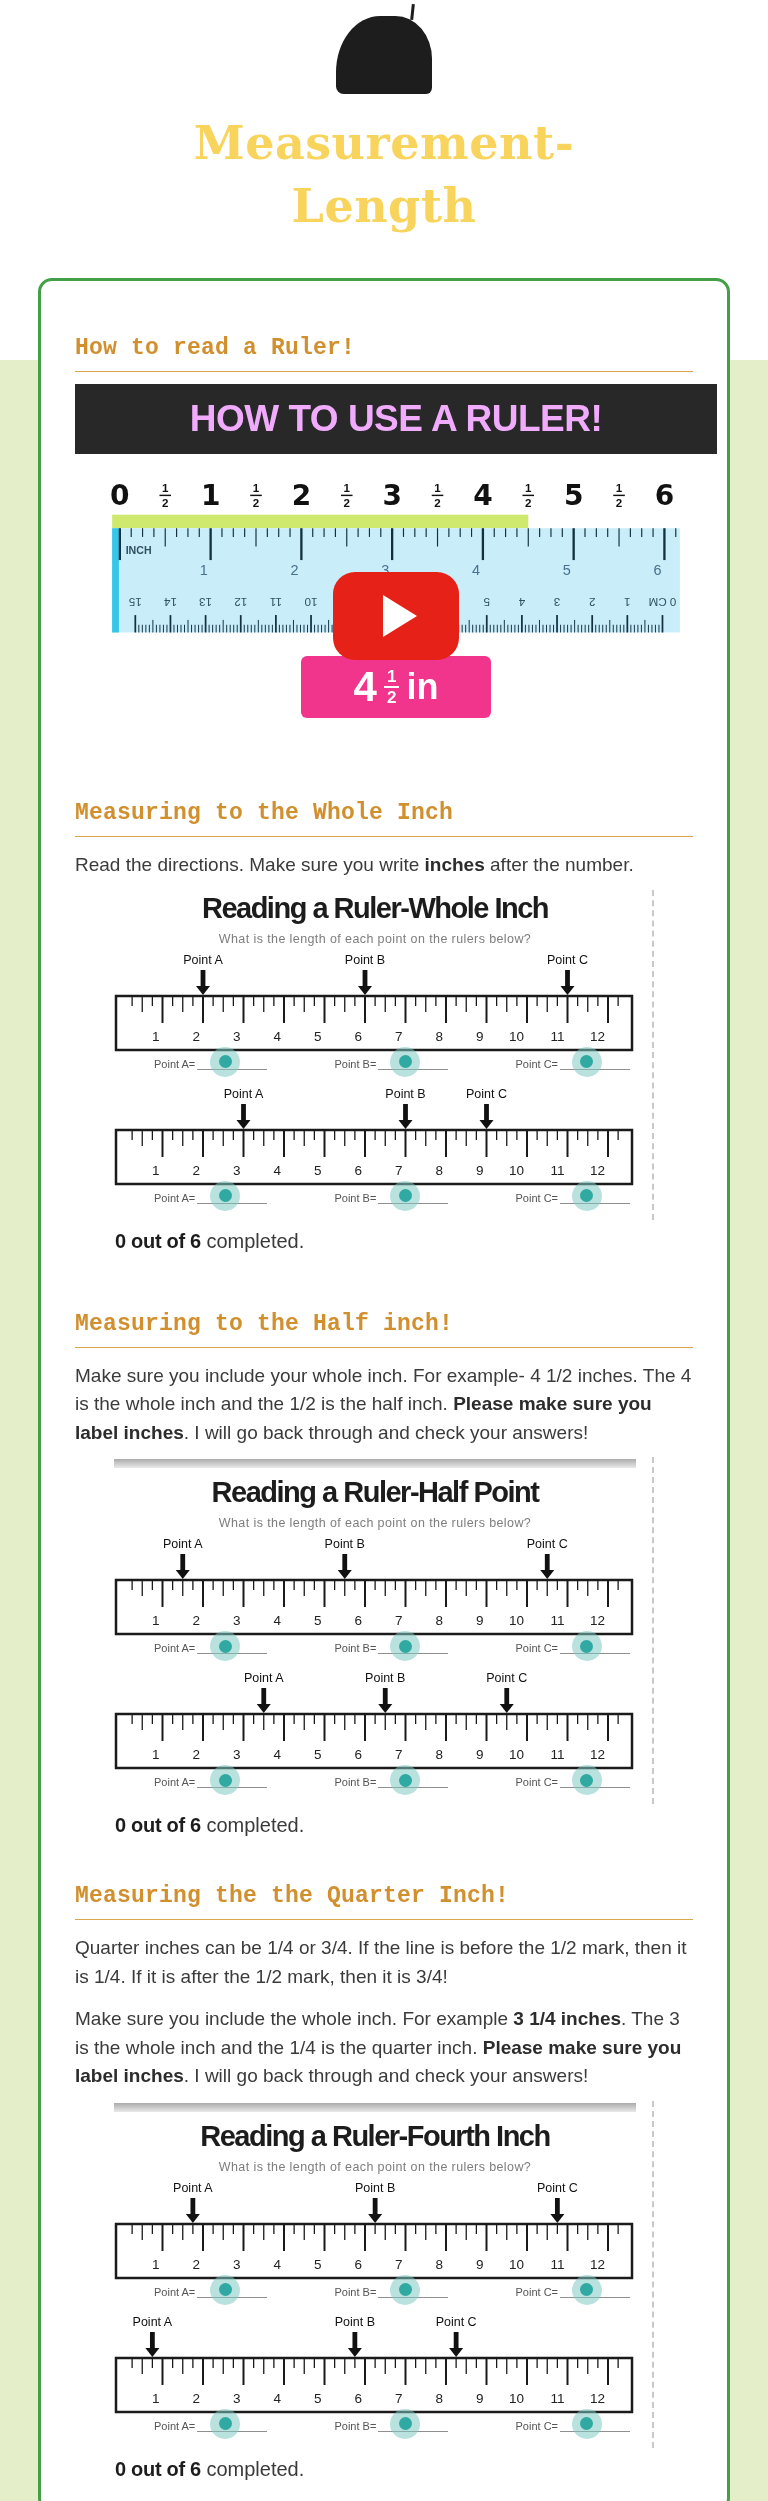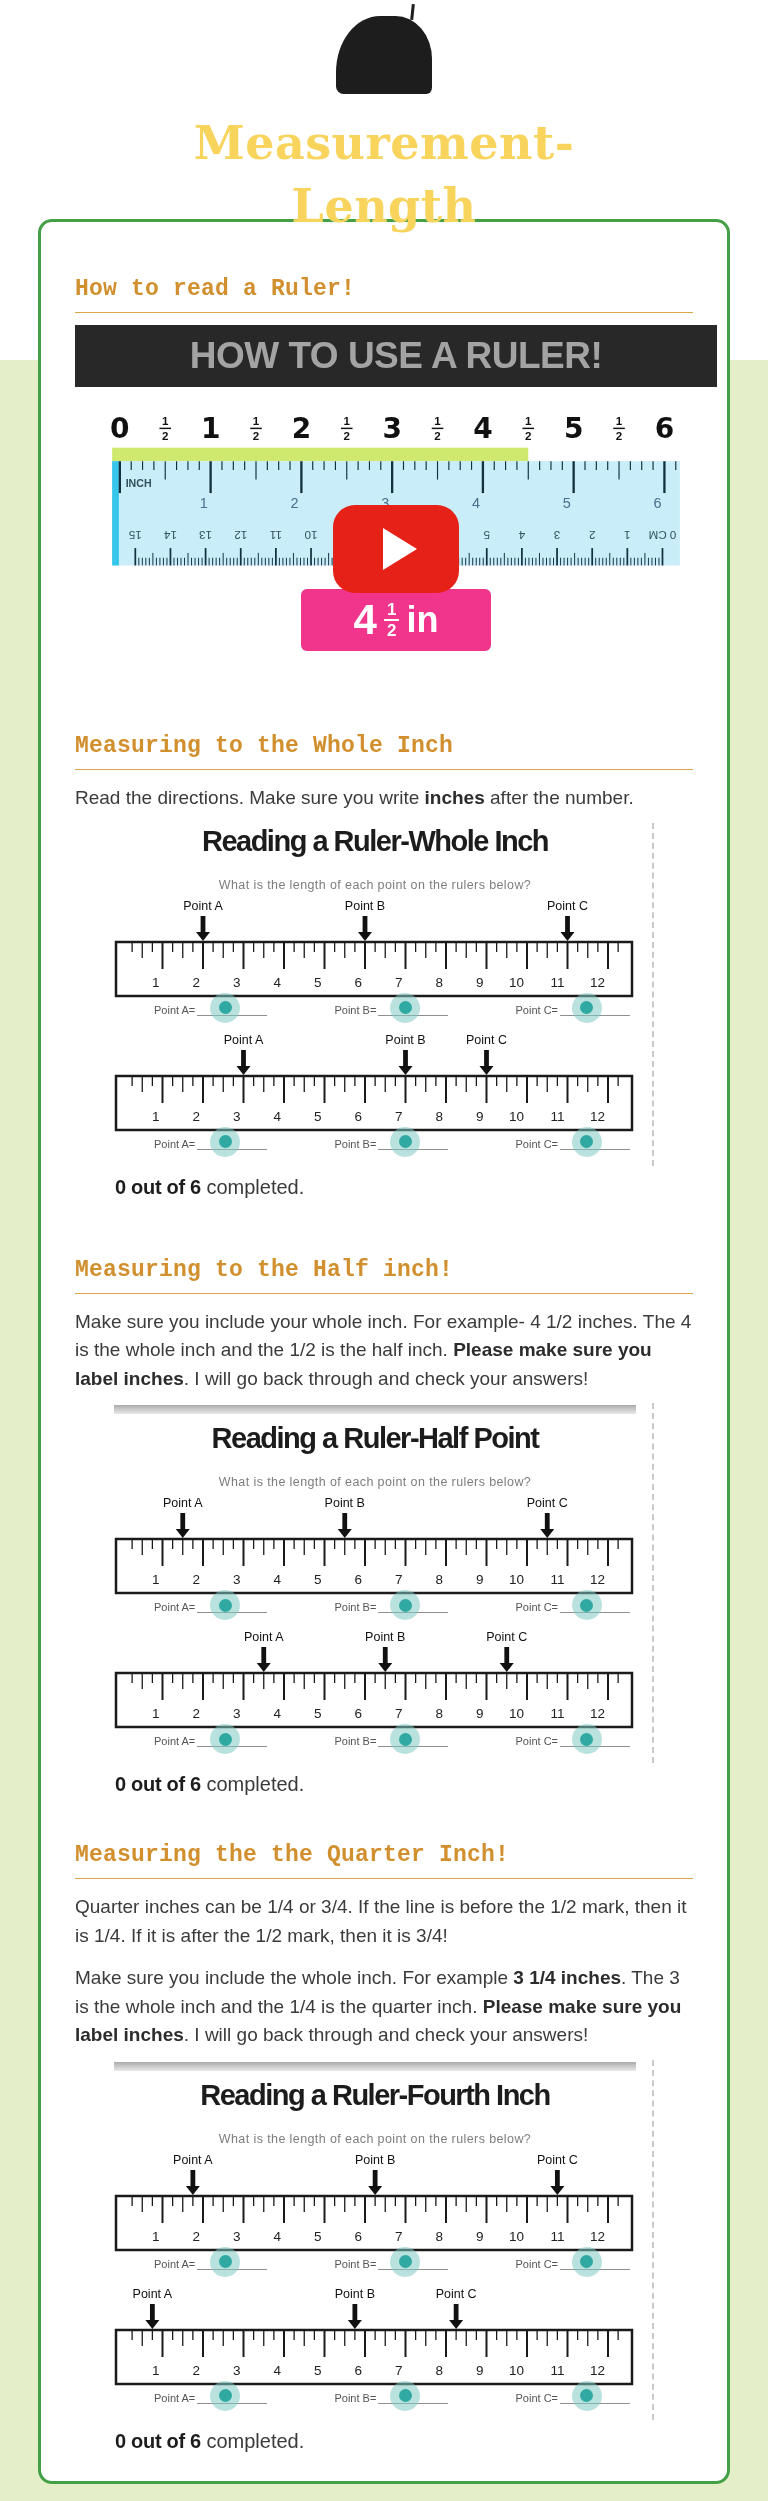--- a/index.html
+++ b/index.html
@@ -3,21 +3,21 @@
 <meta charset="utf-8">
 <style>
   * { margin:0; padding:0; box-sizing:border-box; }
   html,body { background:#e4eec9; }
   body {
     width:768px; height:2501px; margin:0 auto; position:relative;
     font-family:"Liberation Sans", sans-serif;
     background:linear-gradient(180deg,#ffffff 0px,#ffffff 360px,#e4eec9 360px);
   }
   
-  .site-header { height:219px; text-align:center; padding-top:16px; }
+  .site-header { height:278px; text-align:center; padding-top:16px; }
   .logo {
     width:96px; height:78px; margin:0 auto; background:#1d1d1d; position:relative;
     border-radius:46% 38% 6% 8% / 72% 55% 8% 10%;
   }
   .logo::after {
     content:""; position:absolute; right:18px; top:-12px; width:3px; height:16px;
     background:#1d1d1d; transform:rotate(6deg);
   }
   .page-title {
     margin-top:18px; font-family:"DejaVu Serif","Liberation Serif",serif;
@@ -32,21 +32,21 @@
     font-family:Liberation Mono, monospace; font-weight:700;
     font-size:23px; color:#d18f2e; letter-spacing:0.2px;
   }
   .sec-rule { border:none; border-top:1px solid #dba54e; margin:10px 0 0; }
   .body-text { margin-top:14px; font-size:19px; line-height:1.5; color:#3b3b3b; }
   .body-text b { color:#2c2c2c; }
   .spacer-l { height:58px; } .spacer-m { height:46px; }
   
   .video { margin-top:12px; width:642px; background:#ffffff; cursor:pointer; }
   .v-banner {
-    height:62px; background:#282828; color:#a3a3a3; display:flex; align-items:center;
+    height:70px; background:#282828; color:#f0abfc; display:flex; align-items:center;
     justify-content:center; font-weight:700; font-size:37px; letter-spacing:-0.5px;
   }
   .v-fig { position:relative; padding:24px 0 6px; }
   .v-fig svg { display:block; margin:0 auto; }
   .play-btn {
     position:absolute; left:50%; top:118px; transform:translateX(-50%);
     width:126px; height:88px; background:#e62117; border-radius:22px;
     display:flex; align-items:center; justify-content:center; cursor:pointer;
   }
   .play-btn::after {
@@ -65,21 +65,21 @@
   
   .sheet { width:540px; margin:10px auto 0; }
   .sheet-inner { border-right:2px dashed #c9c9c9; padding:2px 16px 6px 0; }
   .sheet.top-bar .sheet-inner::before {
     content:""; display:block; height:9px; margin-bottom:8px;
     background:linear-gradient(180deg,#ababab,#e9e9e9);
   }
   .ws-title {
     text-align:center; font-weight:700; font-size:29px; letter-spacing:-1.5px; color:#1c1c1c;
   }
-  .ws-sub { text-align:center; font-size:12.5px; color:#7d7d7d; letter-spacing:0.4px; margin-top:20px; }
+  .ws-sub { text-align:center; font-size:12.5px; color:#7d7d7d; letter-spacing:0.4px; margin-top:7px; }
   .ws-ruler { margin-top:6px; }
   .ans-row { display:flex; justify-content:space-between; padding:2px 6px 10px 40px; }
   .ans { position:relative; font-size:11px; color:#555; display:flex; align-items:flex-end; }
   .ans-line { display:inline-block; width:70px; border-bottom:1.5px solid #8f8f8f; margin-left:2px; }
   .hotspot {
     position:absolute; left:56px; top:-11px; width:30px; height:30px; border-radius:50%;
     background:rgba(127,203,197,0.55); display:flex; align-items:center; justify-content:center;
     cursor:pointer;
   }
   .hotspot-core { width:13px; height:13px; border-radius:50%; background:#2fa9a2; }

